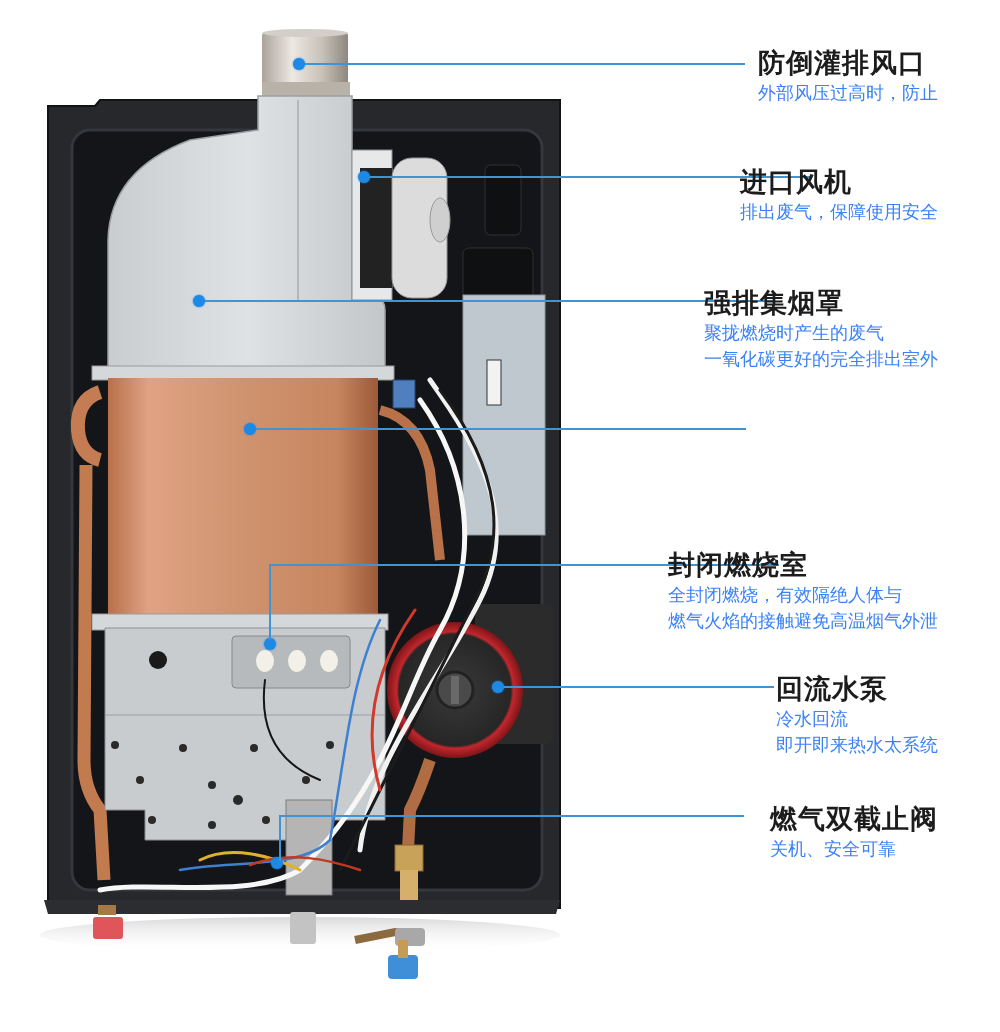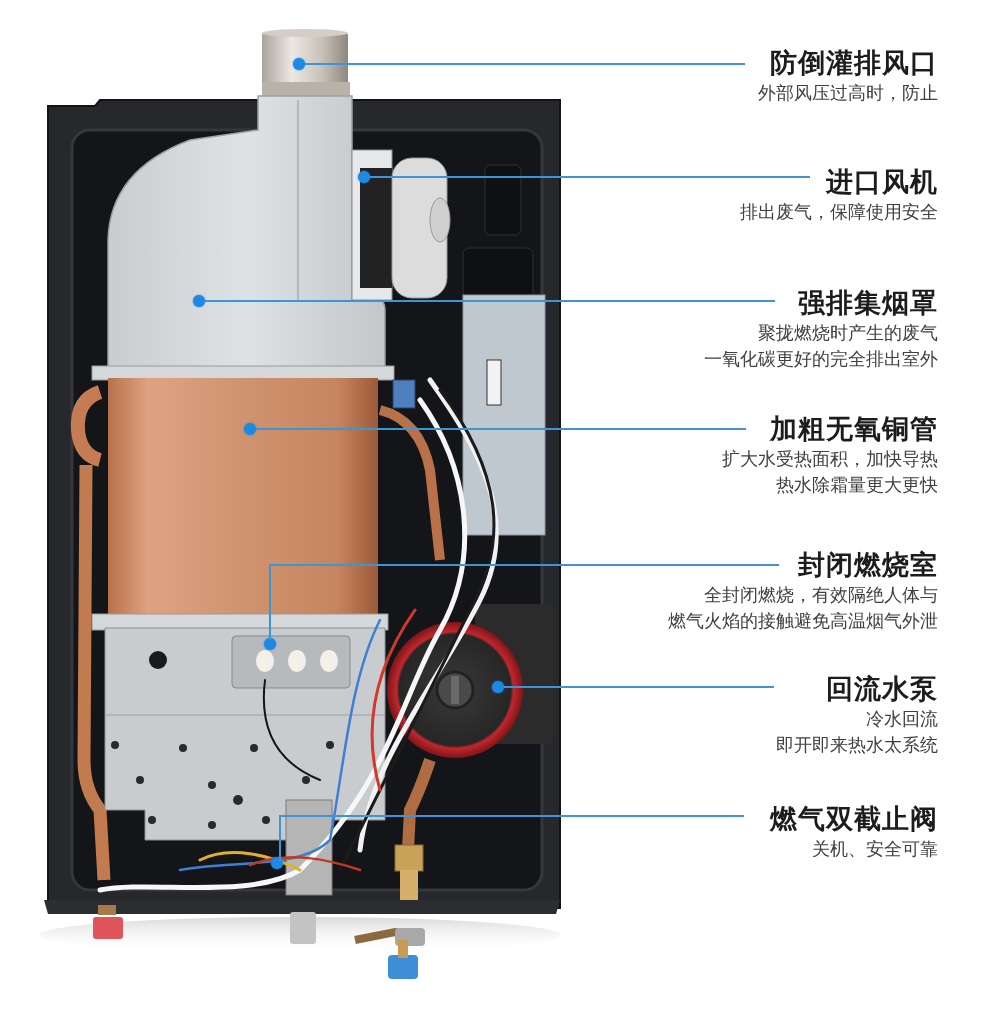--- a/index.html
+++ b/index.html
@@ -1,22 +1,22 @@
 <!DOCTYPE html>
 <html><head>
 <meta charset="utf-8">
 <style>
   html, body { margin:0; padding:0; }
   body { width:1000px; height:1032px; background:#ffffff; position:relative; overflow:hidden;
          font-family:"DejaVu Sans","Liberation Sans",sans-serif; }
   .stage { position:absolute; left:0; top:0; width:1000px; height:1032px; }
   svg.art { position:absolute; left:0; top:0; }
-  .label-block { position:absolute; right:62px; text-align:right; }
+  .label-block { position:absolute; right:62px; }
   .label-title { font-size:27px; font-weight:bold; color:#1c1c1c; line-height:34px; letter-spacing:1px; white-space:nowrap; }
-  .label-desc { font-size:18px; color:#404040; line-height:26px; white-space:nowrap; }
+  .label-desc { font-size:18px; color:#3b82f6; line-height:26px; white-space:nowrap; }
   .leader { position:absolute; height:2px; background:#3d95d6; }
   .leader-v { position:absolute; width:2px; background:#3d95d6; }
   .dot { position:absolute; width:12px; height:12px; border-radius:50%; background:#1e88e5; box-shadow:0 0 2px #1e88e5; }
 </style>
 </head>
 <body>
 
 <div class="stage">
 
   <svg class="art" width="1000" height="1032" viewBox="0 0 1000 1032">
@@ -185,25 +185,20 @@
     <div class="label-title">进口风机</div>
     <div class="label-desc">排出废气，保障使用安全</div>
   </div>
 
   <div class="label-block" style="top:286px;">
     <div class="label-title">强排集烟罩</div>
     <div class="label-desc">聚拢燃烧时产生的废气</div>
     <div class="label-desc">一氧化碳更好的完全排出室外</div>
   </div>
 
-  <div class="label-block" style="top:412px;">
-    <div class="label-title">加粗无氧铜管</div>
-    <div class="label-desc">扩大水受热面积，加快导热</div>
-    <div class="label-desc">热水除霜量更大更快</div>
-  </div>
 
   <div class="label-block" style="top:672px;">
     <div class="label-title">回流水泵</div>
     <div class="label-desc">冷水回流</div>
     <div class="label-desc">即开即来热水太系统</div>
   </div>
 
   <div class="label-block" style="top:548px;">
     <div class="label-title">封闭燃烧室</div>
     <div class="label-desc">全封闭燃烧，有效隔绝人体与</div>

